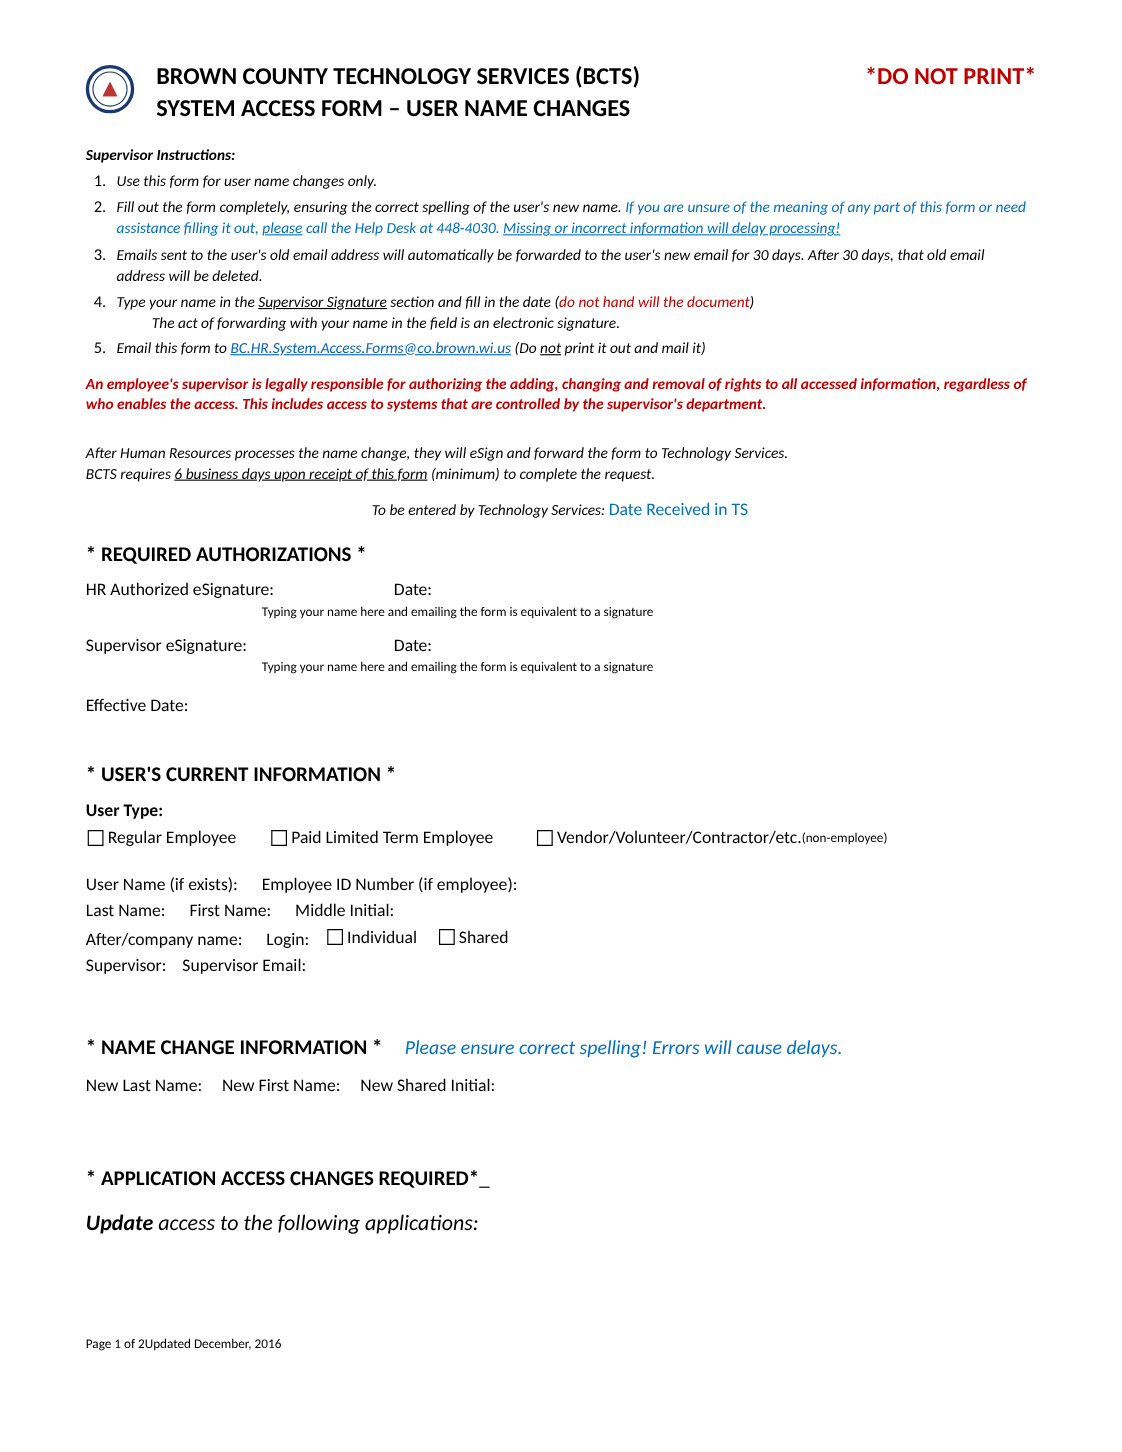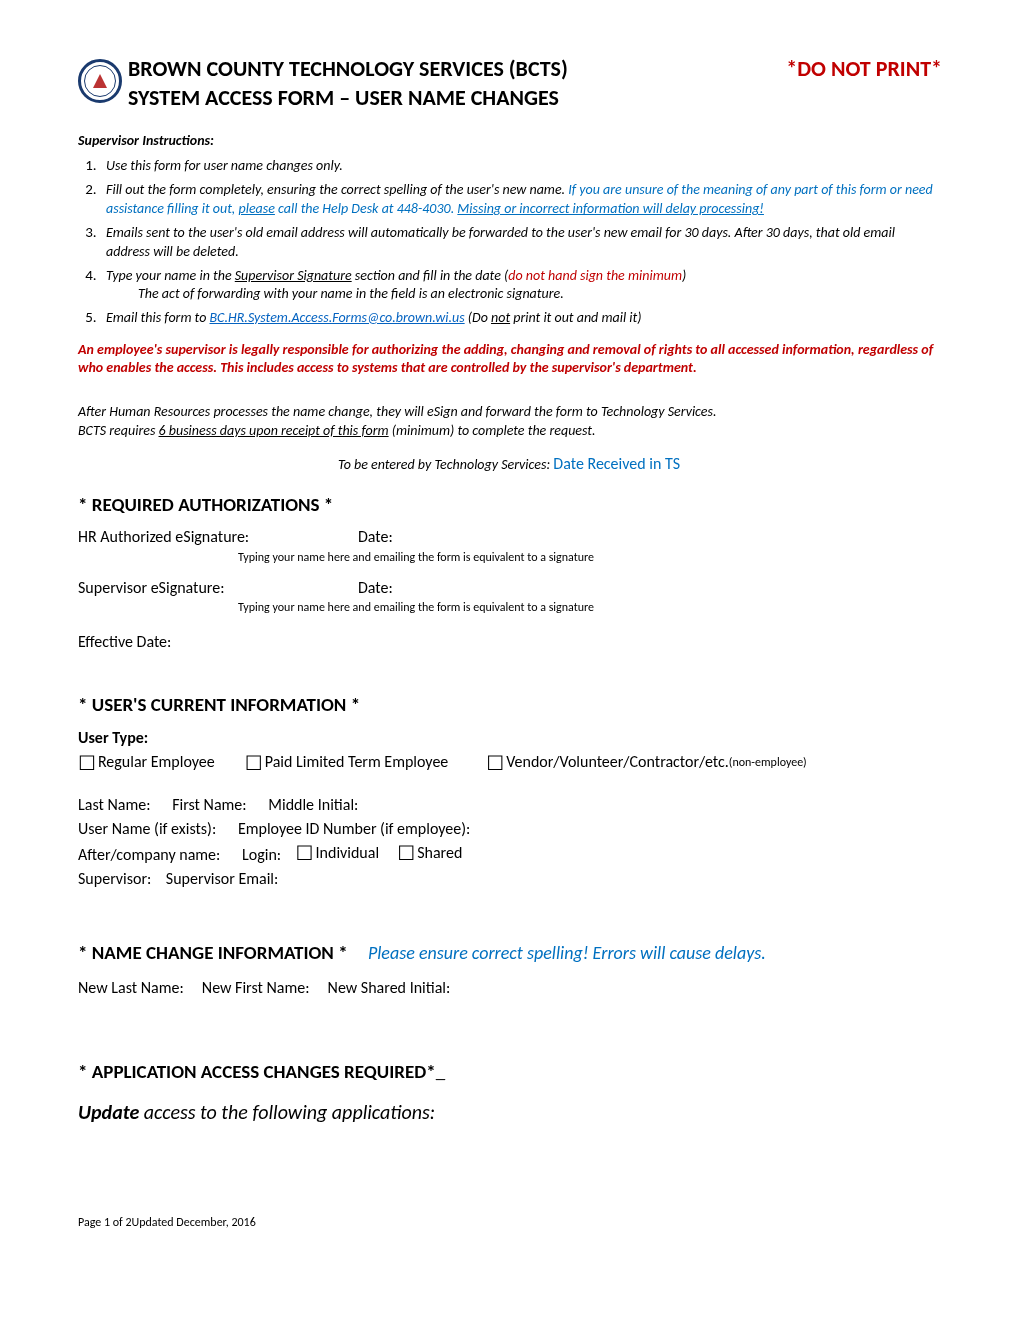--- a/index.html
+++ b/index.html
@@ -5,21 +5,21 @@
     * { box-sizing: border-box; margin: 0; padding: 0; }
     body {
       font-family: Calibri, Arial, sans-serif;
       background: #fff;
       width: 1020px;
       padding: 55px 78px 40px 78px;
       font-size: 15px;
       color: #000;
       line-height: 1.3;
     }
-    .header-row { display: flex; align-items: flex-start; gap: 6px; margin-bottom: 20px; }
+    .header-row { display: flex; align-items: flex-start; gap: 20px; margin-bottom: 20px; }
     .seal {
       width: 44px; height: 44px; border-radius: 50%;
       border: 3px solid #1a3a6e; background: #fff; position: relative;
       display: inline-flex; align-items: center; justify-content: center; flex-shrink: 0;
       margin-top: 4px;
     }
     .seal::before {
       content: ""; position: absolute; inset: 3px; border: 1px solid #1a3a6e; border-radius: 50%;
     }
     .seal::after {
@@ -81,21 +81,21 @@
 <ol class="instr">
   <li><span>Use this form for user name changes only.</span></li>
   <li>
     <span>
       <span>Fill out the form completely, ensuring the correct spelling of the user's new name.  </span><span class="blue">If you are unsure of the meaning of any part of this form or need assistance filling it out, </span><span class="blue uline">please</span><span class="blue"> call the Help Desk at 448-4030. </span><span class="blue uline">Missing or incorrect information will delay processing!</span>
     </span>
   </li>
   <li><span>Emails sent to the user's old email address will automatically be forwarded to the user's new email for 30 days.  After 30 days, that old email address will be deleted.</span></li>
   <li>
     <span>
-      <span>Type your name in the </span><span class="uline">Supervisor Signature</span><span> section and fill in the date (</span><span class="red">do not hand sign the minimum</span><span>)</span>
+      <span>Type your name in the </span><span class="uline">Supervisor Signature</span><span> section and fill in the date (</span><span class="red">do not hand will the document</span><span>)</span>
       <span class="indent">The act of forwarding with your name in the field is an electronic signature.</span>
     </span>
   </li>
   <li>
     <span>
       <span>Email this form to </span><a class="mail" href="#">BC.HR.System.Access.Forms@co.brown.wi.us</a><span>   (Do </span><span class="uline">not</span><span> print it out and mail it)</span>
     </span>
   </li>
 </ol>
 
@@ -142,27 +142,27 @@
   <span class="gap2"></span>
   <span class="chk">
       <span class="box">☐</span> 
       <span>Vendor/Volunteer/Contractor/etc. </span>
       <span class="small-paren">(non-employee)</span>
     </span>
 </div>
 
 <div class="field-block">
   <div>
+    <span>User Name (if exists):</span>&nbsp;&nbsp;&nbsp;&nbsp;&nbsp;
+    <span>Employee ID Number (if employee):</span>
+  </div>
+  <div>
     <span>Last Name:</span>&nbsp;&nbsp;&nbsp;&nbsp;&nbsp;
     <span>First Name:</span>&nbsp;&nbsp;&nbsp;&nbsp;&nbsp;
     <span>Middle Initial:</span>
-  </div>
-  <div>
-    <span>User Name (if exists):</span>&nbsp;&nbsp;&nbsp;&nbsp;&nbsp;
-    <span>Employee ID Number (if employee):</span>
   </div>
   <div>
     <span>After/company name:</span>&nbsp;&nbsp;&nbsp;&nbsp;&nbsp;
     <span>Login:</span>&nbsp;&nbsp;&nbsp;
     <span class="chk">
         <span class="box">☐</span> 
         <span>Individual</span>
       </span>&nbsp;&nbsp;&nbsp;&nbsp;
     <span class="chk">
         <span class="box">☐</span> 

